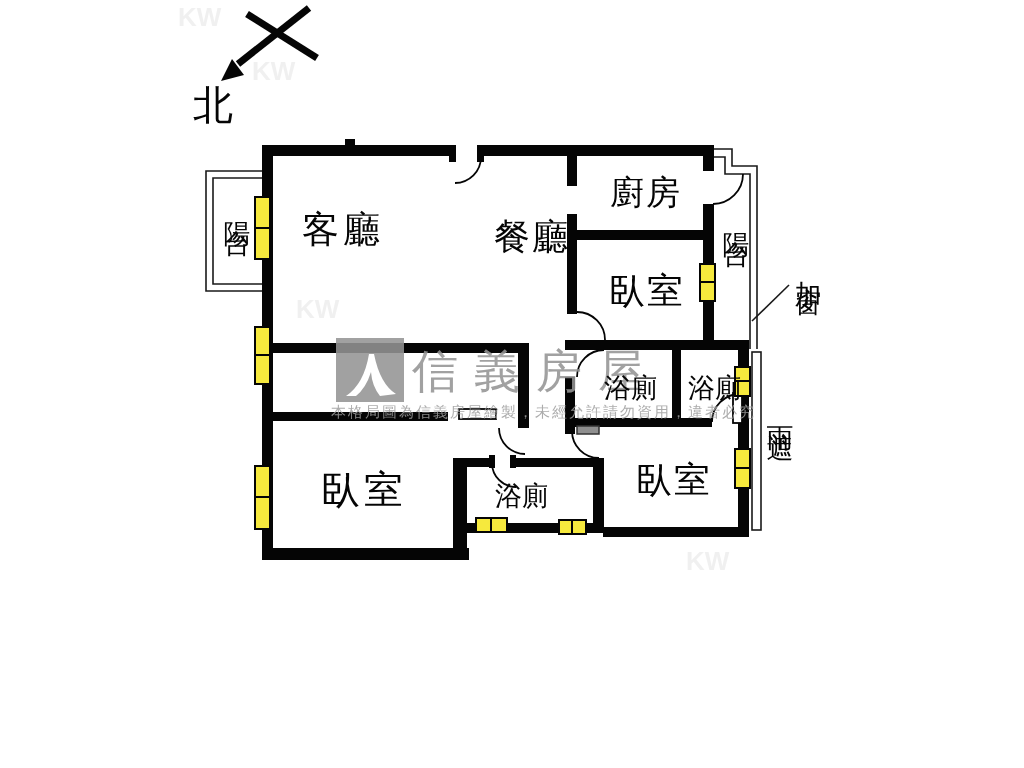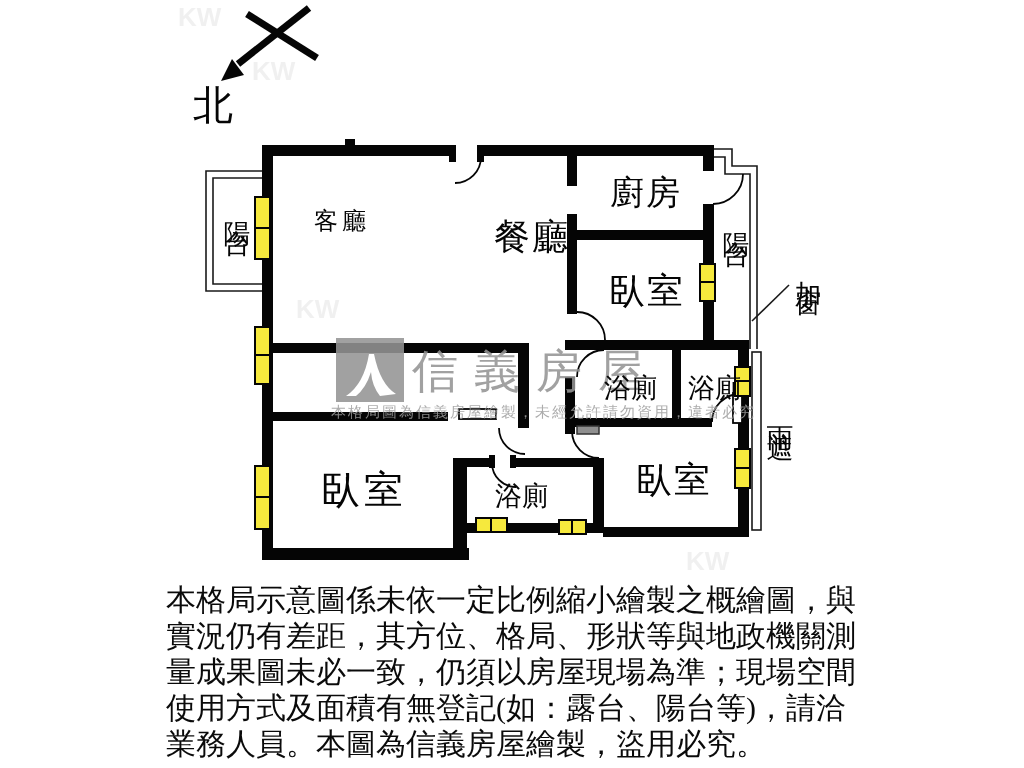--- a/index.html
+++ b/index.html
@@ -126,35 +126,28 @@
 
   <div id="wm-logo">
     <svg width="68" height="64" viewBox="0 0 68 64">
       <path d="M10,58 Q28,46 33,16 L38,16 Q44,46 60,56 L44,58 Q36,48 35,34 Q30,50 20,58 Z" fill="#ffffff"></path>
     </svg>
   </div>
   <div id="wm-brand">信義房屋</div>
   <div id="wm-notice">本格局圖為信義房屋繪製，未經允許請勿資用，違者必究</div>
 
   <div class="lbl" style="left:193px;top:78px;font-size:40px;">北</div>
-  <div class="lbl" style="left:314px;top:205px;font-size:24px;letter-spacing:4px;">客廳</div>
+  <div class="lbl" style="left:302px;top:205px;font-size:37px;letter-spacing:4px;">客廳</div>
   <div class="lbl" style="left:478px;top:213px;font-size:36px;letter-spacing:2px;margin-left:16px;">餐廳</div>
   <div class="lbl" style="left:610px;top:170px;font-size:34px;letter-spacing:2px;text-align:center;">廚房</div>
   <div class="lbl" style="left:609px;top:267px;font-size:36px;letter-spacing:2px;">臥室</div>
   <div class="lbl" style="left:604px;top:370px;font-size:27px;">浴廁</div>
   <div class="lbl" style="left:688px;top:370px;font-size:27px;">浴廁</div>
   <div class="lbl" style="left:321px;top:463px;font-size:39px;letter-spacing:4px;">臥室</div>
   <div class="lbl" style="left:495px;top:478px;font-size:27px;">浴廁</div>
   <div class="lbl" style="left:636px;top:456px;font-size:36px;letter-spacing:2px;">臥室</div>
   <div class="lbl vlbl" style="left:219px;top:201px;font-size:27px;">陽台</div>
   <div class="lbl vlbl" style="left:718px;top:212px;font-size:27px;">陽台</div>
   <div class="lbl vlbl" style="left:790px;top:259px;font-size:27px;">加窗</div>
   <div class="lbl vlbl" style="left:762px;top:405px;font-size:27px;">雨遮</div>
 
-  <div id="disclaimer">
-    <div>本格局示意圖係未依一定比例縮小繪製之概繪圖，與</div>
-    <div>實況仍有差距，其方位、格局、形狀等與地政機關測</div>
-    <div>量成果圖未必一致，仍須以房屋現場為準；現場空間</div>
-    <div>使用方式及面積有無登記(如：露台、陽台等)，請洽</div>
-    <div>業務人員。本圖為信義房屋繪製，盜用必究。</div>
-  </div>
 
 </div>
 
 </body></html>

